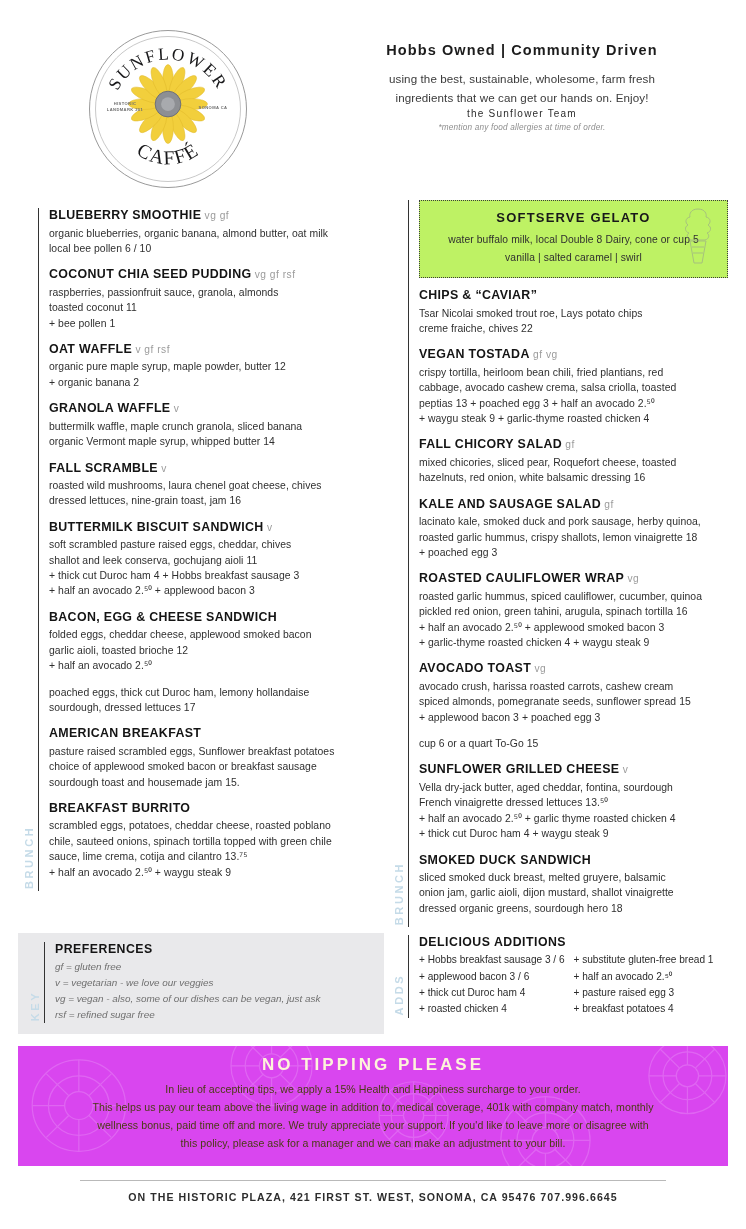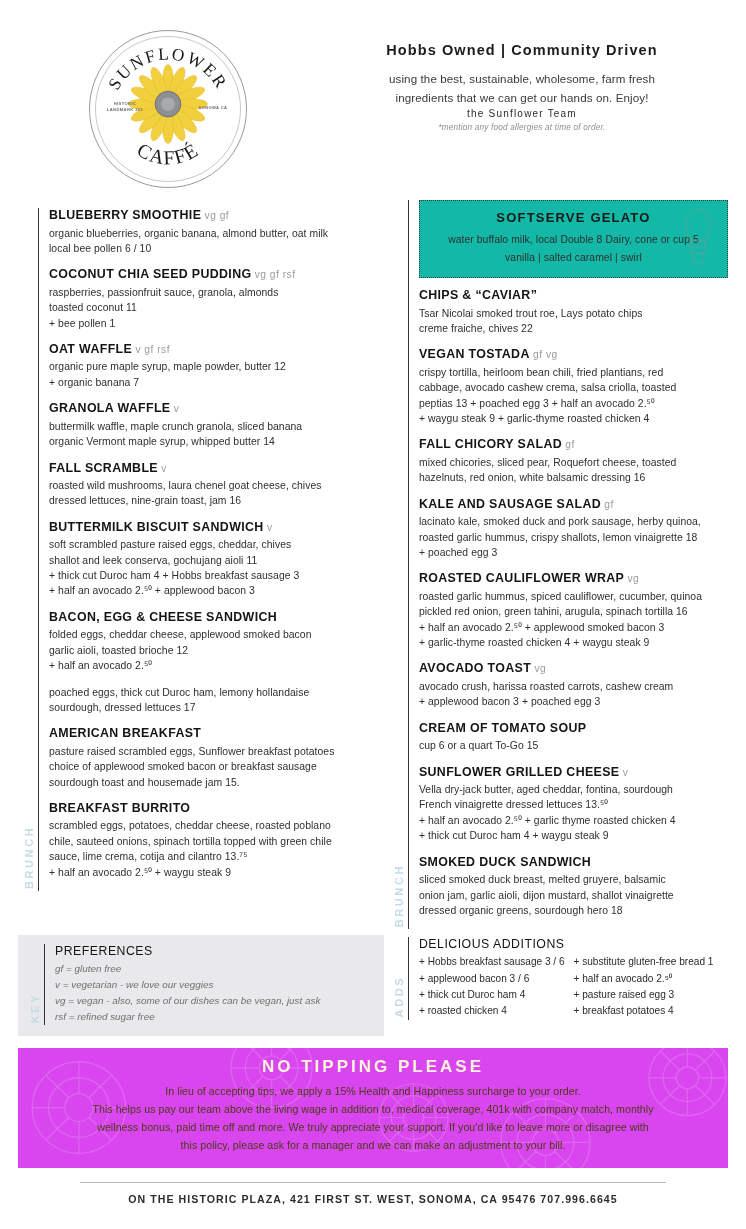--- a/index.html
+++ b/index.html
@@ -60,33 +60,33 @@
   .item-name {
     font-size: 12.4px; font-weight: 700; letter-spacing: .35px;
     color: #141414; margin-bottom: 2px; line-height: 1.25;
   }
   .tags { font-size: 10.2px; font-weight: 400; color: #9b9b9b; letter-spacing: .5px; }
   .desc { font-size: 10.4px; color: #2f2f2f; line-height: 1.48; letter-spacing: .05px; }
 
   
   .gelato-wrap { display: flex; margin-bottom: 10px; }
   .gelato {
-    flex: 1; border: 1.6px dotted #3c3c3c; background: #14b8a6;
+    flex: 1; border: 1.6px dotted #3c3c3c; background: #bef264;
     padding: 9px 12px 10px 12px; text-align: center; position: relative;
     margin-left: 10px;
   }
   .gelato-title { font-size: 13px; font-weight: 700; letter-spacing: 1.2px; color: #18181a; margin-bottom: 6px; }
   .gelato-line { font-size: 10.3px; color: #2f2f2f; line-height: 1.75; letter-spacing: .1px; }
   .cone { position: absolute; right: 12px; top: 4px; width: 34px; height: 62px; opacity: .5; }
 
   
   .lower { display: flex; padding: 6px 18px 0 18px; align-items: flex-start; }
   .pref-outer { width: 368px; background: #e9e9eb; padding: 9px 12px 11px 6px; display: flex; }
   .adds-outer { width: 342px; margin-left: 4px; display: flex; padding-top: 2px; }
-  .box-title { font-size: 12.3px; font-weight: 400; letter-spacing: .5px; color: #141414; margin-bottom: 3px; }
+  .box-title { font-size: 12.3px; font-weight: 700; letter-spacing: .5px; color: #141414; margin-bottom: 3px; }
   .pref-line { font-size: 9.9px; color: #6f6f6f; font-style: italic; line-height: 1.62; }
   .adds-grid { display: flex; }
   .adds-col { width: 50%; }
   .adds-line { font-size: 10.1px; color: #2b2b2b; line-height: 1.62; }
 
   
   .banner {
     margin: 12px 18px 0 18px; background: #d946ef; position: relative;
     padding: 9px 26px 13px 26px; text-align: center; overflow: hidden;
   }
@@ -176,21 +176,21 @@
           </div>
           <div class="item">
             <div class="item-name">COCONUT CHIA SEED PUDDING<span class="tags">  vg  gf  rsf</span></div>
             <div class="desc">raspberries, passionfruit sauce, granola, almonds</div>
             <div class="desc">toasted coconut   11</div>
             <div class="desc">+ bee pollen   1</div>
           </div>
           <div class="item">
             <div class="item-name">OAT WAFFLE<span class="tags">  v  gf  rsf</span></div>
             <div class="desc">organic pure maple syrup, maple powder, butter   12</div>
-            <div class="desc">+ organic banana   7</div>
+            <div class="desc">+ organic banana   2</div>
           </div>
           <div class="item">
             <div class="item-name">GRANOLA WAFFLE<span class="tags">  v</span></div>
             <div class="desc">buttermilk waffle, maple crunch granola, sliced banana</div>
             <div class="desc">organic Vermont maple syrup, whipped butter    14</div>
           </div>
           <div class="item">
             <div class="item-name">FALL SCRAMBLE<span class="tags">  v</span></div>
             <div class="desc">roasted wild mushrooms, laura chenel goat cheese, chives</div>
             <div class="desc">dressed lettuces, nine-grain toast, jam   16</div>
@@ -275,24 +275,24 @@
             <div class="item">
               <div class="item-name">ROASTED CAULIFLOWER WRAP<span class="tags">  vg</span></div>
               <div class="desc">roasted garlic hummus, spiced cauliflower, cucumber, quinoa</div>
               <div class="desc">pickled red onion, green tahini, arugula, spinach tortilla   16</div>
               <div class="desc">+ half an avocado  2.⁵⁰   + applewood smoked bacon   3</div>
               <div class="desc">+ garlic-thyme roasted chicken   4   + waygu steak   9</div>
             </div>
             <div class="item">
               <div class="item-name">AVOCADO TOAST<span class="tags">  vg</span></div>
               <div class="desc">avocado crush, harissa roasted carrots, cashew cream</div>
+              <div class="desc">spiced almonds, pomegranate seeds, sunflower spread   15</div>
               <div class="desc">+ applewood bacon   3   + poached egg  3</div>
             </div>
             <div class="item">
-              <div class="item-name">CREAM OF TOMATO SOUP</div>
               <div class="desc">cup   6   or a quart To-Go   15</div>
             </div>
             <div class="item">
               <div class="item-name">SUNFLOWER GRILLED CHEESE<span class="tags">  v</span></div>
               <div class="desc">Vella dry-jack butter, aged cheddar, fontina, sourdough</div>
               <div class="desc">French vinaigrette dressed lettuces   13.⁵⁰</div>
               <div class="desc">+ half an avocado  2.⁵⁰   + garlic thyme roasted chicken   4</div>
               <div class="desc">+ thick cut Duroc ham  4   + waygu steak  9</div>
             </div>
             <div class="item">

